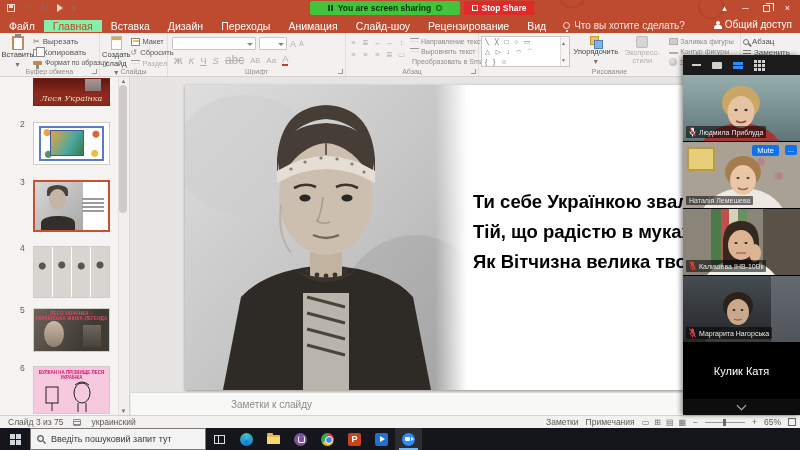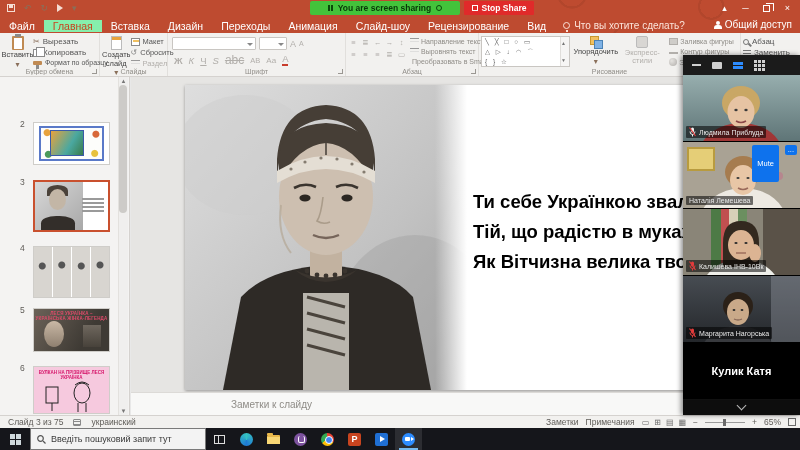--- a/index.html
+++ b/index.html
@@ -190,23 +190,23 @@
 .ztool{height:20px;background:#1B1B1B;display:flex;align-items:center;gap:11px;padding-left:9px}
 .zi-min{width:9px;height:2px;background:#cfcfcf}
 .zi-speaker{width:10px;height:7px;background:#cfcfcf;border-radius:1px}
 .zi-strip{display:flex;flex-direction:column;gap:1px}
 .zi-strip i{display:block;width:10px;height:3px;background:#2D8CFF}
 .zi-grid{display:grid;grid-template-columns:repeat(3,3px);grid-auto-rows:3px;gap:1px}
 .zi-grid i{background:#cfcfcf}
 .tile{position:relative;height:67px;overflow:hidden;border-bottom:1px solid #000}
 .tile svg{display:block}
 .nametag{position:absolute;left:3px;bottom:3px;display:flex;align-items:center;gap:3px;background:rgba(0,0,0,.55);color:#e8e8e8;font-size:7px;padding:1px 3px;border-radius:1px;white-space:nowrap;max-width:108px;overflow:hidden}
-.mutebtn{position:absolute;right:21px;top:3px;background:#0E72ED;color:#fff;font-size:7.5px;padding:14px 5px;border-radius:2px}
+.mutebtn{position:absolute;right:21px;top:3px;background:#0E72ED;color:#fff;font-size:7.5px;padding:1px 5px;border-radius:2px}
 .morebtn{position:absolute;right:3px;top:3px;background:#0E72ED;color:#fff;font-size:7.5px;padding:1px 3px;border-radius:2px;line-height:1}
-.tileoff{height:57px;background:#000;display:flex;align-items:center;justify-content:center;color:#fff;font-weight:bold;font-size:11px;border-bottom:1px solid #111}
+.tileoff{height:57px;background:#000;display:flex;align-items:center;justify-content:center;color:#fff;font-weight:normal;font-size:11px;border-bottom:1px solid #111}
 .zchevrow{height:15px;display:flex;align-items:center;justify-content:center}
 .chev-dn{width:7px;height:7px;border-right:1.5px solid #bbb;border-bottom:1.5px solid #bbb;transform:rotate(45deg);margin-top:-4px}
 </style>
 </head>
 <body>
 
 <div class="screen">
 
   <div class="top">
     <div class="top-art"></div>
@@ -413,20 +413,24 @@
           </span>
         <span class="srow">
             <span class="ic-sel"></span>
             <span>Выделить</span>
           </span>
       </div>
     </div>
   </div>
 
   <div class="thumbs">
+    <div class="thumb t1">
+      <span class="pphoto"></span>
+      <span class="script">Леся Українка</span>
+    </div>
 
     <span class="snum" style="top:42px">2</span>
     <div class="thumb t2">
       <span class="frame"></span>
       <span class="inner"></span>
     </div>
 
     <span class="snum" style="top:100px">3</span>
     <div class="thumb sel t3">
       <span class="mini-photo">

